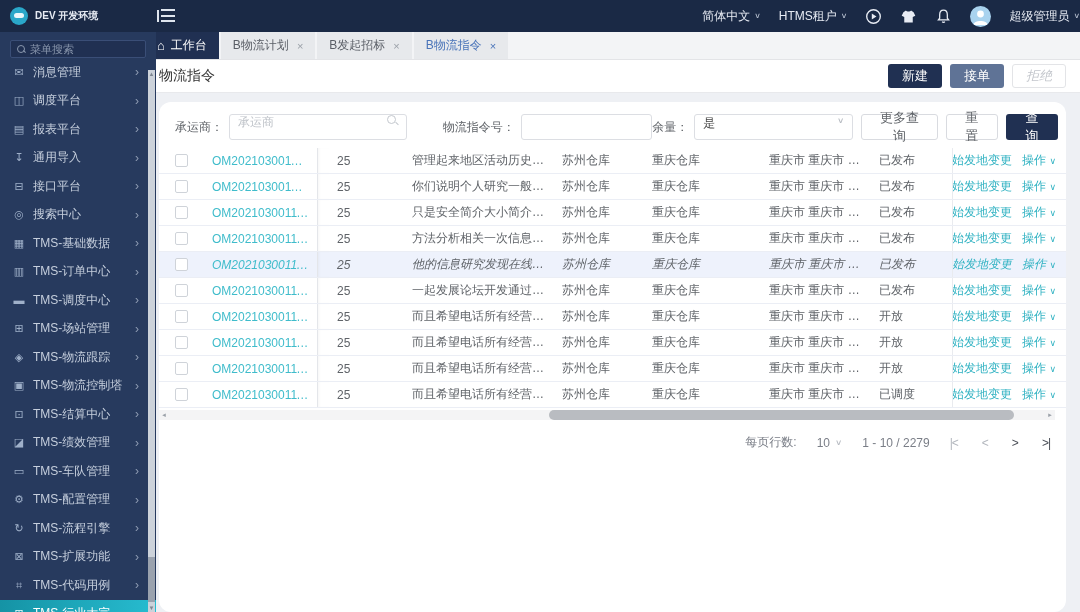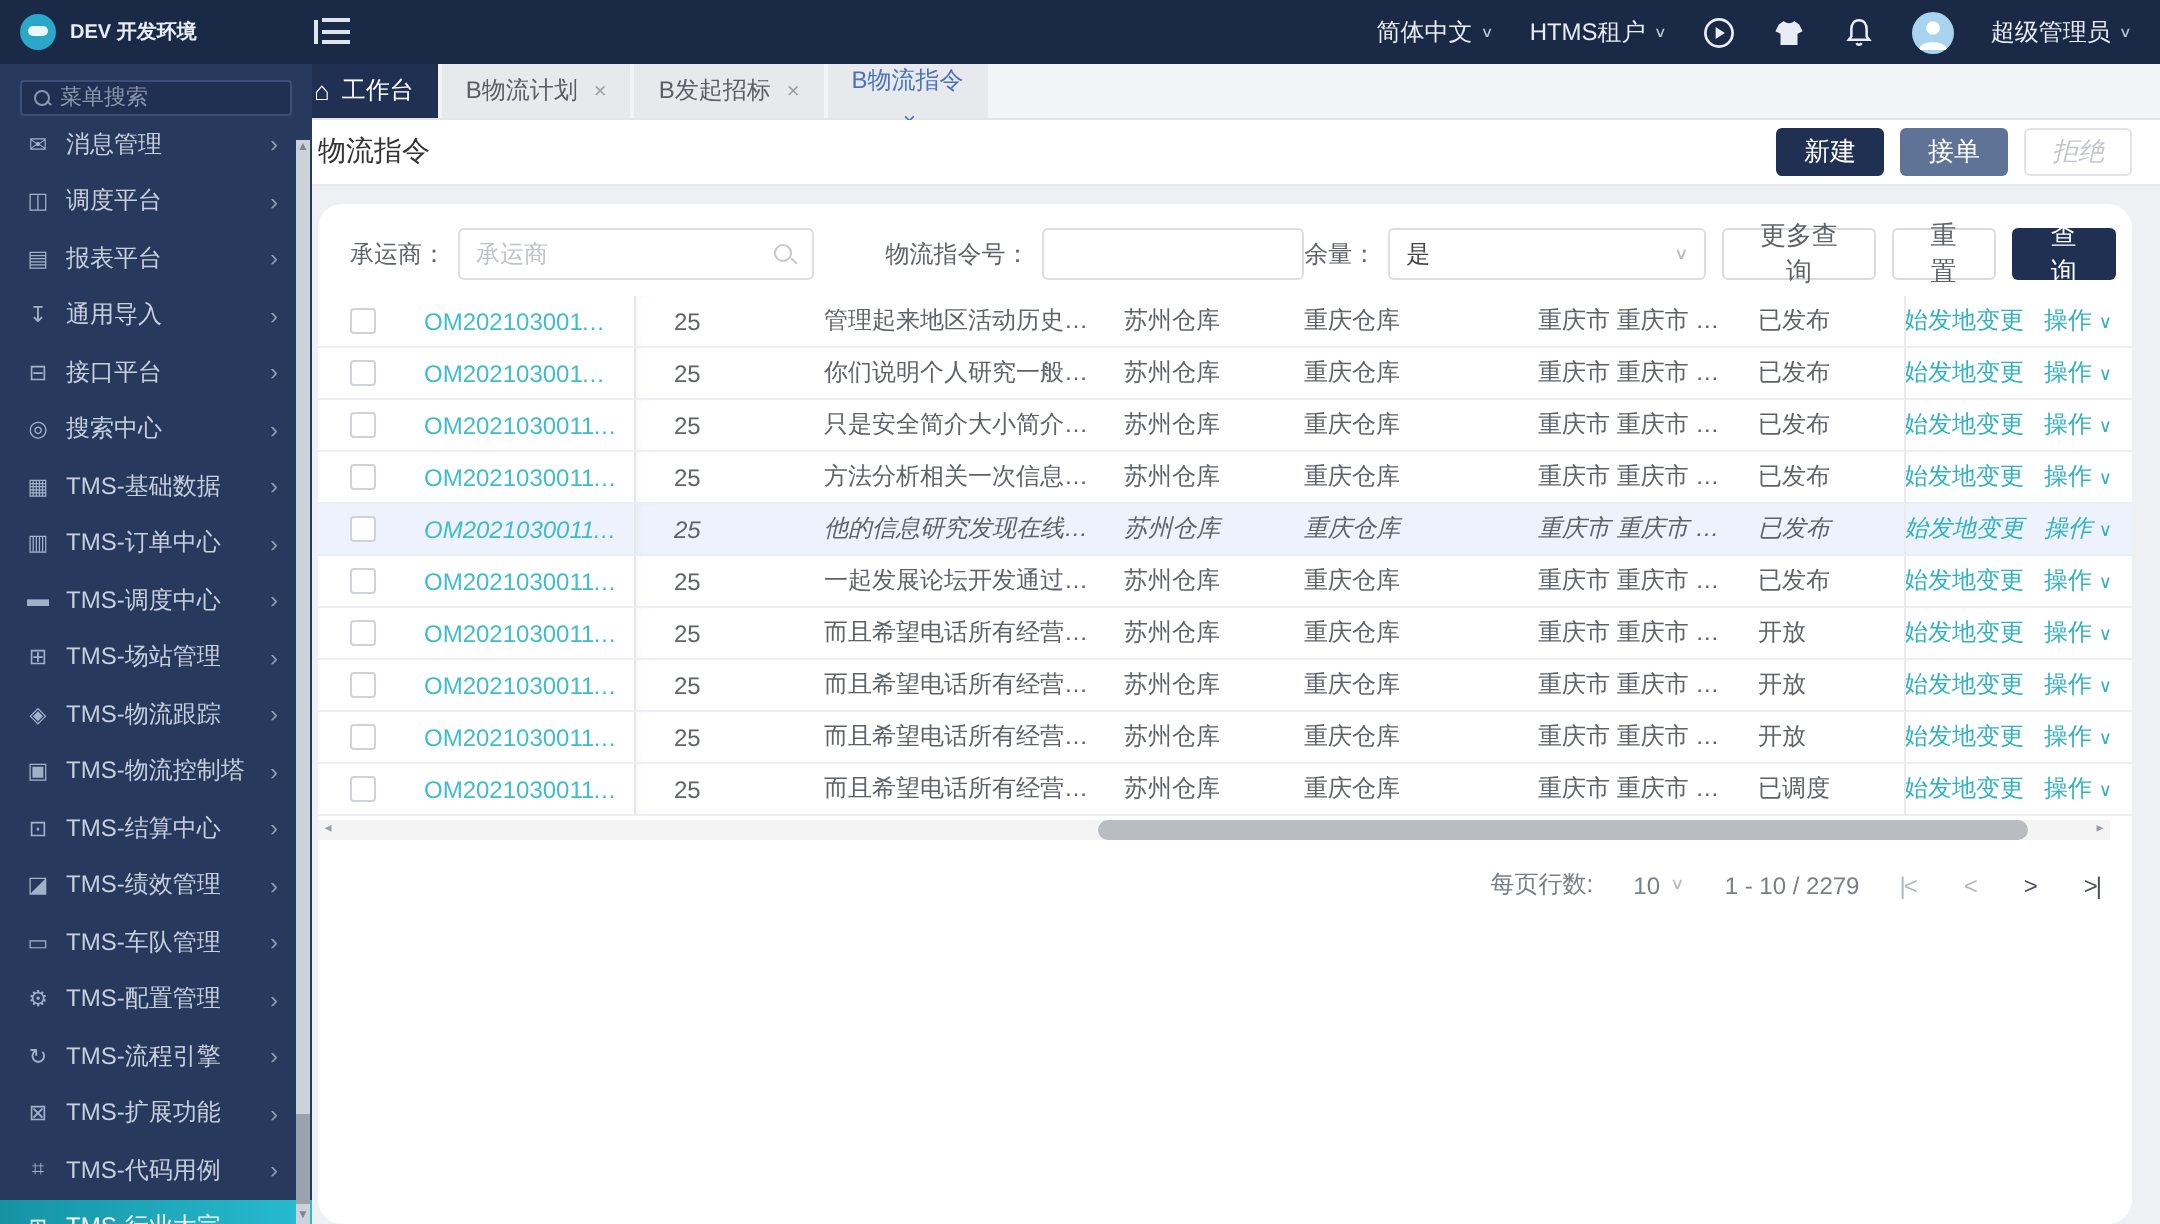--- a/index.html
+++ b/index.html
@@ -13,21 +13,21 @@
   .topbar { position:absolute; top:0; left:0; width:1080px; height:32px;
     background:#1a2945; display:flex; align-items:center; color:#e8ecf4; z-index:30; }
   .logo-box { width:145px; flex:none; display:flex; align-items:center; gap:7px; padding-left:10px; }
   .logo-circle { width:18px; height:18px; border-radius:50%; background:#2aa7c9; position:relative; flex:none; }
   .logo-circle::after{ content:""; position:absolute; left:4px; top:6px; width:10px; height:5px; border-radius:3px; background:#eaf7fb; }
   .logo-text { font-weight:bold; font-size:10px; white-space:nowrap; }
   .menu-toggle { width:18px; height:14px; margin-left:12px; position:relative; cursor:pointer; }
   .menu-toggle span{ position:absolute; left:4px; right:0; height:2px; background:#dfe5ee; }
   .menu-toggle span:nth-child(1){top:1px;} .menu-toggle span:nth-child(2){top:6px;} .menu-toggle span:nth-child(3){top:11px;}
   .menu-toggle i{ position:absolute; left:0; top:1px; width:2px; height:12px; background:#dfe5ee; }
-  .topbar-right { margin-left:auto; display:flex; align-items:center; gap:18px; padding-right:14px; font-size:12px; }
+  .topbar-right { margin-left:auto; display:flex; align-items:center; gap:18px; padding-right:0; font-size:12px; }
   .tb-item { display:flex; align-items:center; gap:4px; cursor:pointer; white-space:nowrap; }
   .tb-chevron { font-size:9px; color:#b9c2d2; transform:scaleY(.8); }
   .tb-icon { width:17px; height:17px; display:block; }
   .avatar { width:21px; height:21px; border-radius:50%; background:#a9d3ef; display:flex; align-items:center; justify-content:center; overflow:hidden; }
   
   .sidebar { position:absolute; top:32px; left:0; width:156px; height:580px; background:#273a5e; z-index:20; overflow:hidden; }
   .side-search { margin:8px 10px 0; height:18px; background:#203052; border:1px solid #3a4e77; border-radius:2px;
     display:flex; align-items:center; gap:5px; padding:0 6px; color:#8a97ad; }
   .mag { width:8px; height:8px; position:relative; flex:none; }
   .mag::before{ content:""; position:absolute; left:0; top:0; width:6px; height:6px; border:1px solid #8a97ad; border-radius:50%; }
@@ -46,38 +46,38 @@
   .side-scroll .arr { position:absolute; left:0; width:7px; height:8px; color:#7e8692; font-size:6px; line-height:8px; text-align:center; }
   .side-scroll .arr.up{ top:0; } .side-scroll .arr.down{ bottom:0; }
   .side-scroll .thumb { position:absolute; left:0; width:7px; height:45px; bottom:10px; background:#9aa2ae; }
   
   .main { position:absolute; left:145px; top:32px; right:0; bottom:0; display:flex; flex-direction:column; }
   .tabsbar { height:28px; background:#f3f4f6; display:flex; align-items:stretch; border-bottom:1px solid #e3e4e7; flex:none; }
   .tab { display:flex; align-items:center; gap:6px; padding:0 12px; background:#e7e9ec; color:#5a5e66;
     margin-right:2px; cursor:pointer; font-size:12px; white-space:nowrap; }
   .tab .home { font-size:13px; }
   .tab.active { background:#203052; color:#fff; }
-  .tab.current { color:#4a74b9;flex-direction:column; }
+  .tab.current { color:#4a74b9; }
   .tab .tab-close { font-size:11px; color:#9aa0a8; margin-left:2px; }
   .tab.current .tab-close { color:#4a74b9; }
   .page-header { height:33px; background:#fff; display:flex; align-items:center; padding:0 14px; border-bottom:1px solid #e8e9ec; flex:none; }
   .page-title { font-size:14px; color:#333; }
   .header-actions { margin-left:auto; display:flex; gap:8px; }
   .btn { height:24px; padding:0 13px; border-radius:3px; border:1px solid transparent; font-size:13px;
     display:flex; align-items:center; cursor:pointer; font-family:inherit; }
   .btn.primary { background:#203052; color:#fff; }
   .btn.secondary { background:#5f7396; color:#fff; }
   .btn.disabled { background:#fff; border-color:#e3e4e7; color:#c3c6cc; cursor:not-allowed;font-style:italic; }
   .btn.plain { background:#fff; border-color:#d9dbe0; color:#5f6368; }
   .content { flex:1; padding:9px 14px 0; background:#eef0f4; }
   .card { background:#fff; height:100%; border-radius:12px; position:relative; }
   
   .filters { display:flex; align-items:center; padding:12px 8px 0 16px; }
   .f-label { color:#5f6368; margin-right:6px; white-space:nowrap; }
-  .f-input { height:26px; border:1px solid #dcdee3; border-radius:3px; display:flex; align-items:center; padding:0 8px; background:#fff; }
+  .f-input { height:26px; border:1px solid #dcdee3; border-radius:3px; display:flex; align-items:flex-start; padding:0 8px; background:#fff; }
   .f-input input{ border:none; outline:none; width:100%; font-size:12px; color:#444; font-family:inherit; }
   .f-input input::placeholder{ color:#bfc3c9; }
   .carrier-input { width:190px; }
   .order-input { width:140px; }
   .remain-select { width:170px; justify-content:space-between; color:#444; cursor:pointer; }
   .sel-chevron { color:#b6bac1; font-size:10px; transform:scaleY(.8); }
   .gap36 { width:36px; flex:none; }
   .filters .spacer { flex:1; }
   .filters .btn { margin-left:8px; height:26px; }
   .mag2 { width:11px; height:11px; position:relative; flex:none; }

